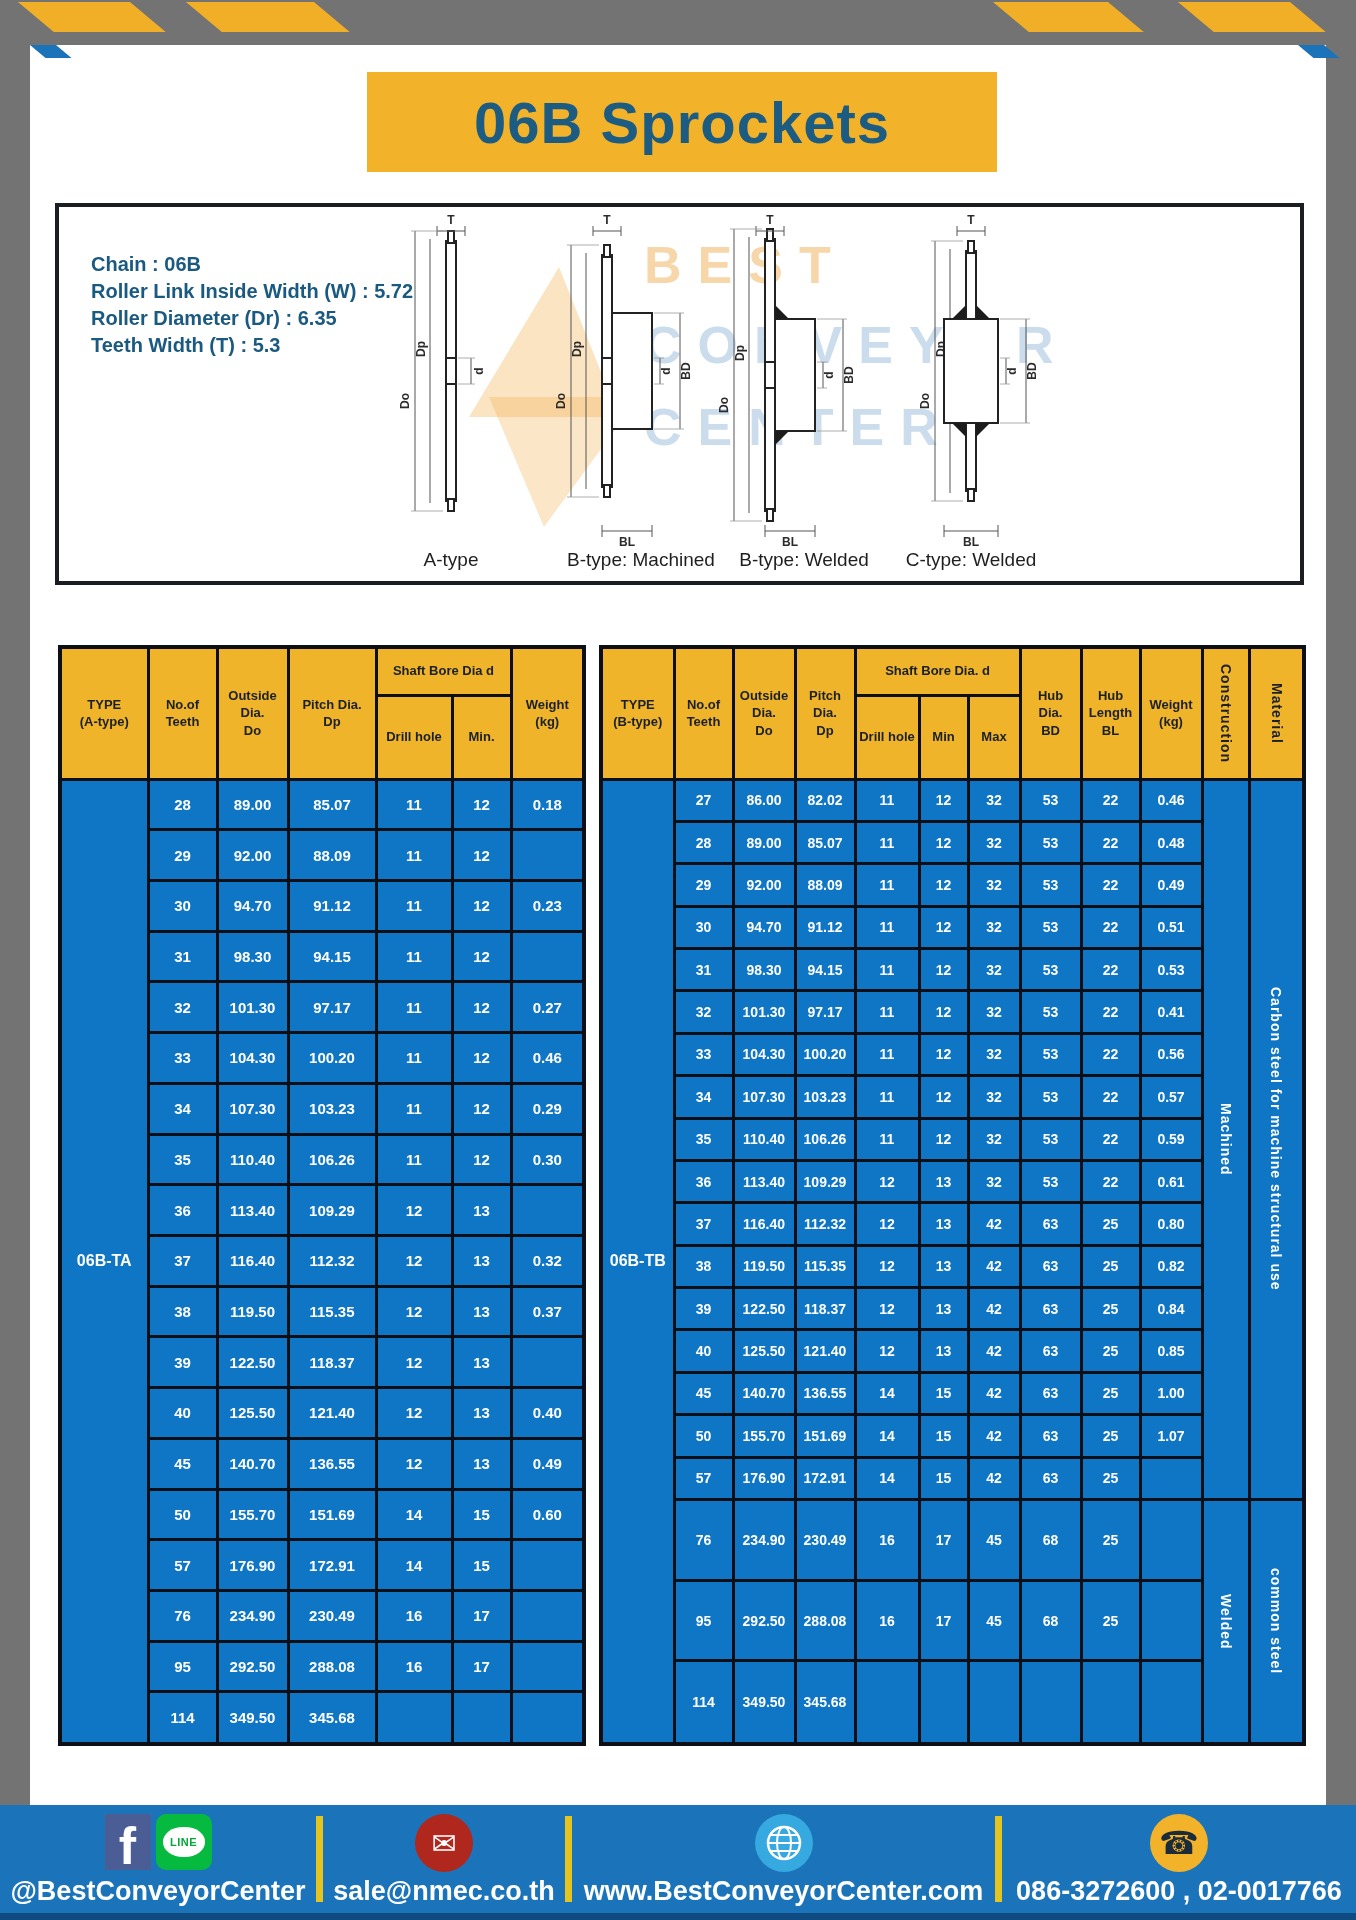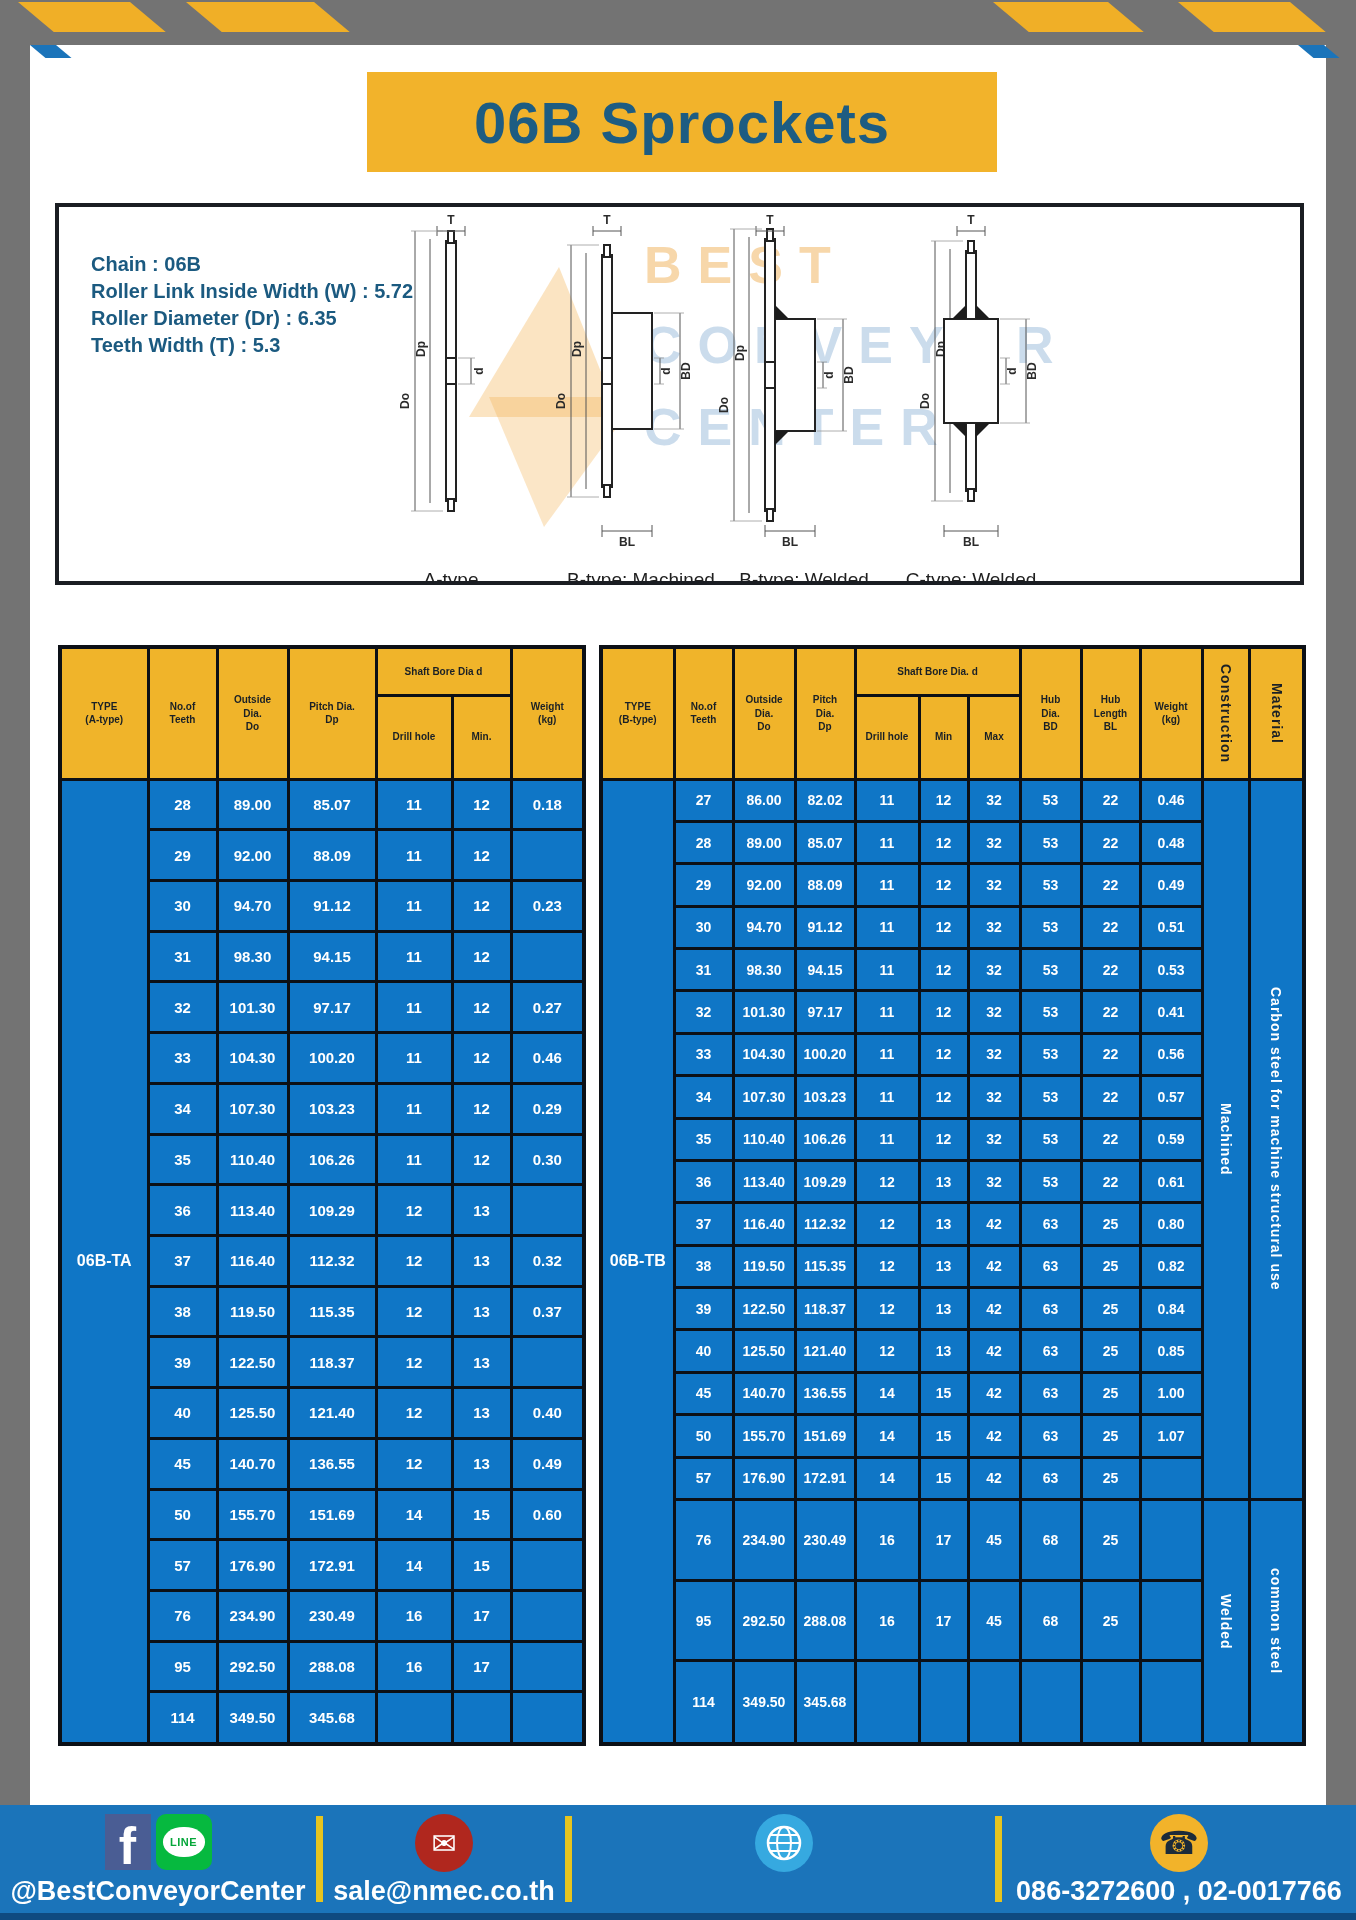--- a/index.html
+++ b/index.html
@@ -16,28 +16,28 @@
             display:flex; align-items:center; justify-content:center; }
   .banner .title { font-size:58px; font-weight:bold; color:#1d5c82; letter-spacing:1px; }
 
   
   .panel { position:absolute; left:55px; top:203px; width:1249px; height:382px; background:#fff;
            border:4px solid #1a1d22; overflow:hidden; }
   .wm-word { position:absolute; font-weight:bold; color:rgba(140,178,212,0.45); letter-spacing:16px; font-size:52px; }
   .wm-tri { position:absolute; width:0; height:0; }
   .specs { position:absolute; left:32px; top:44px; width:430px; color:#1b5a80; font-weight:bold;
            font-size:20px; line-height:27px; }
-  .dia-label { position:absolute; top:342px; width:180px; text-align:center; font-size:19px; color:#1f1f1f;margin-top:20px; }
+  .dia-label { position:absolute; top:342px; width:180px; text-align:center; font-size:19px; color:#1f1f1f; }
   .dia-svg { position:absolute; top:8px; }
 
   
   table.tbl { position:absolute; top:645px; border-collapse:collapse; table-layout:fixed;
               background:#0f76c6; border:4px solid #0c1016; height:1101px; }
   .tbl th, .tbl td { border:3px solid #0c1016; text-align:center; vertical-align:middle; padding:0 1px; }
-  .tbl th { background:#f0b42a; color:#1a2026; font-weight:bold; font-size:10px; line-height:1.35;
+  .tbl th { background:#f0b42a; color:#1a2026; font-weight:bold; font-size:13px; line-height:1.35;
             white-space:pre-line; }
   .tbl td { color:#ffffff; font-weight:bold; font-size:15px; background:#0f76c6; }
   #table-a { left:58px; width:524px; }
   #table-b { left:599px; width:703px; }
   #table-b td { font-size:14px; }
   .type-cell { font-size:16px !important; }
   .vert { writing-mode:vertical-rl; letter-spacing:1px; white-space:normal !important; }
   th.vert { font-size:14px; }
   td.vert { font-size:13px; }
   tr.hrow1 { height:48px; } tr.hrow2 { height:84px; }
@@ -698,20 +698,21 @@
     <div class="fsec" style="width:423px;">
       <div class="circle-icon globe-icon">
         <svg width="40" height="40" viewBox="0 0 40 40">
           <circle cx="20" cy="20" r="16" fill="none" stroke="#ffffff" stroke-width="2.5"></circle>
           <ellipse cx="20" cy="20" rx="7" ry="16" fill="none" stroke="#ffffff" stroke-width="2"></ellipse>
           <line x1="4" y1="20" x2="36" y2="20" stroke="#ffffff" stroke-width="2"></line>
           <line x1="6" y1="12" x2="34" y2="12" stroke="#ffffff" stroke-width="2"></line>
           <line x1="6" y1="28" x2="34" y2="28" stroke="#ffffff" stroke-width="2"></line>
         </svg>
       </div>
+      <div class="flabel">www.BestConveyorCenter.com</div>
     </div>
     <div class="fdiv"></div>
     <div class="fsec" style="width:354px;">
       <div class="circle-icon phone-icon">☎</div>
       <div class="flabel">086-3272600 , 02-0017766</div>
     </div>
   </div>
 
 </div>
 

